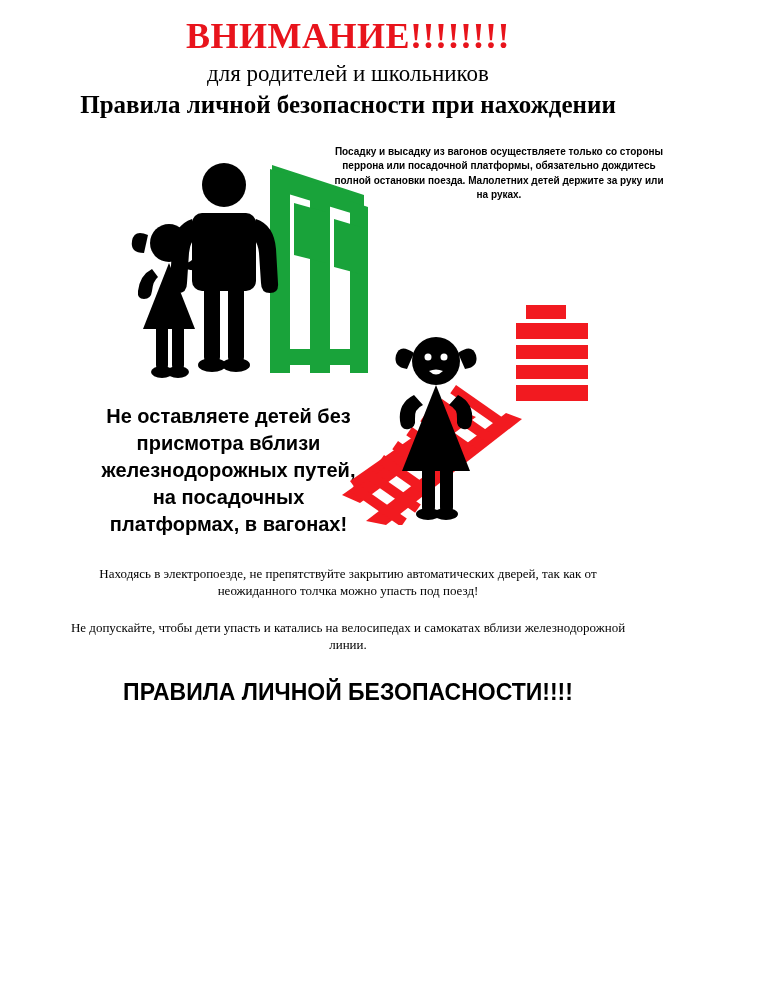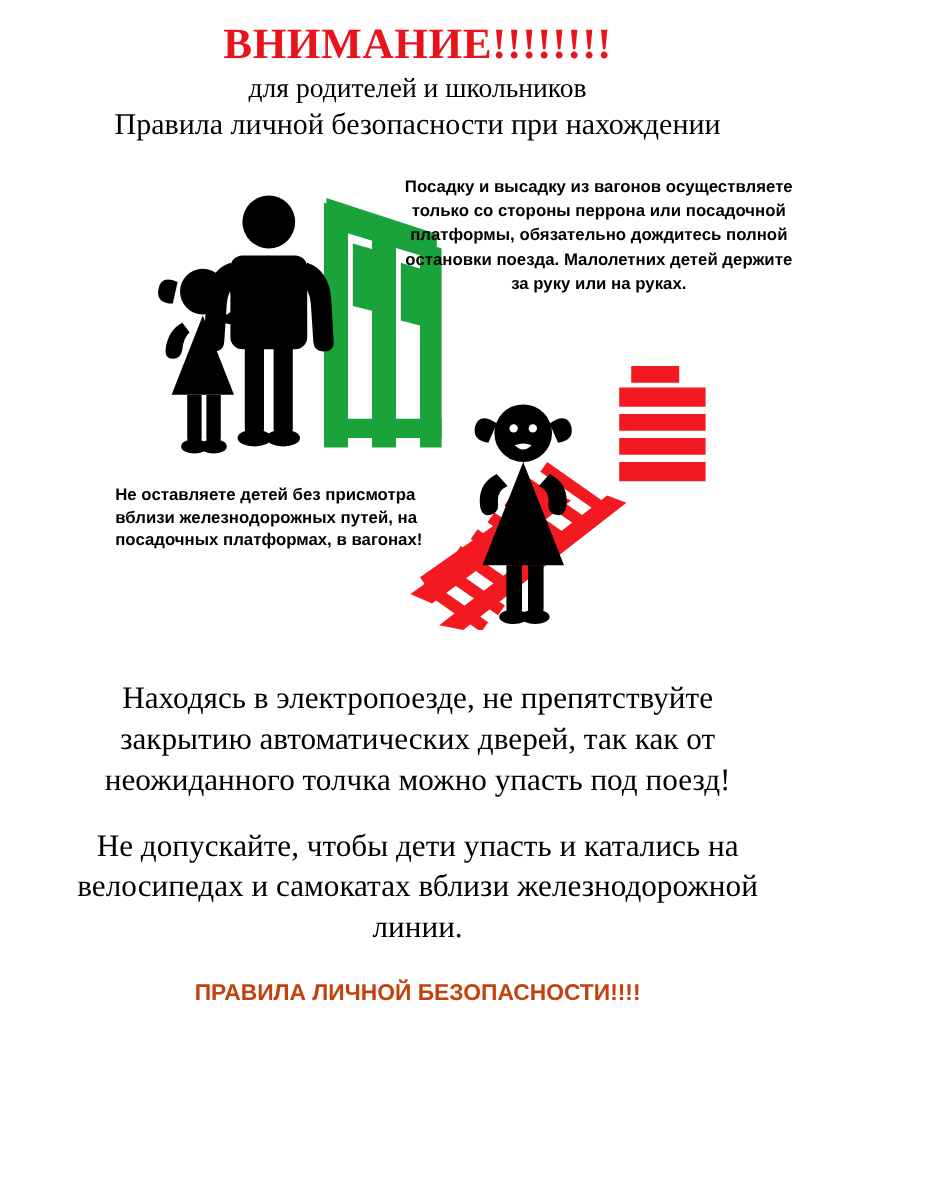--- a/index.html
+++ b/index.html
@@ -38,20 +38,21 @@
   }
   .title-sub {
     font-size: 23px;
     line-height: 1.2;
     margin: 4px 0 2px 0;
   }
   .title-rule {
     font-size: 25px;
     line-height: 1.25;
     margin: 2px 0 0 0;
+    font-weight: bold;
   }
 
   
   .band {
     position: relative;
     height: 420px;
     margin-top: 14px;
   }
 
   .pic-left {
@@ -59,68 +60,69 @@
     left: 38px;
     top: 8px;
     width: 310px;
     height: 250px;
   }
   .cap-left {
     position: absolute;
     left: 70px;
     top: 268px;
     width: 265px;
-    font-family: "Liberation Sans", sans-serif;
-    font-weight: bold;
-    font-size: 14px;
+    text-align: center;
+    font-family: "Liberation Sans", sans-serif;
+    font-weight: bold;
+    font-size: 20px;
     line-height: 1.35;
   }
 
   .txt-right {
     position: absolute;
     right: 6px;
     top: 10px;
     width: 330px;
     text-align: center;
     font-family: "Liberation Sans", sans-serif;
     font-weight: bold;
-    font-size: 14px;
+    font-size: 10px;
     line-height: 1.45;
   }
   .pic-right {
     position: absolute;
     right: 10px;
     top: 160px;
     width: 330px;
     height: 230px;
   }
 
   
   .body-text {
     margin-top: 10px;
     text-align: center;
   }
   .para {
-    font-size: 26px;
+    font-size: 13px;
     line-height: 1.32;
     margin: 1px 34px 20px 34px;
   }
   .para-red {
     font-family: "Liberation Sans", sans-serif;
     font-weight: bold;
     font-size: 17px;
     line-height: 1.45;
     color: #e8141c;
     margin: 14px 30px 0 30px;
   }
   .final-red {
     font-family: "Liberation Sans", sans-serif;
     font-weight: bold;
-    font-size: 19px;
-    color: #c2410c;
+    font-size: 23px;
+    color: #000000;
     margin-top: 26px;
     text-align: center;
   }
 </style>
 </head>
 <body>
 
 <div class="page">
 
   <div class="header">

